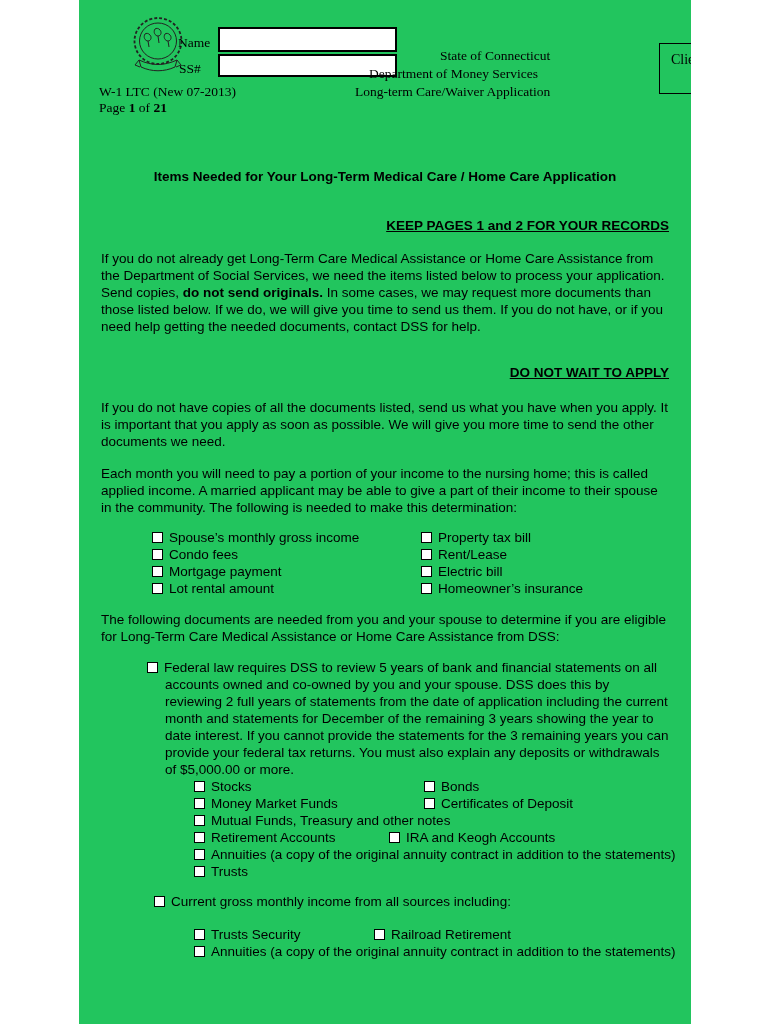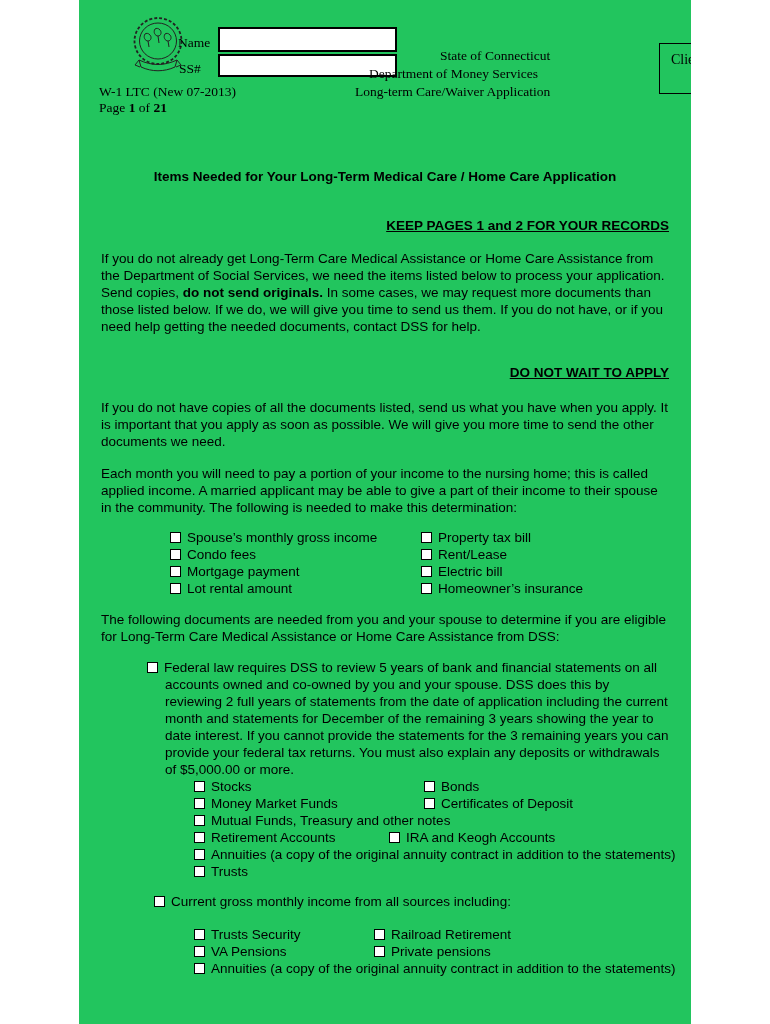--- a/index.html
+++ b/index.html
@@ -70,21 +70,21 @@
     cursor: pointer;
   }
 
   .chklist { }
   .det-list { margin-top: 13px; }
   .fin-list { margin-top: 0; }
   .src-list { margin-top: 16px; }
   .chkrow { position: relative; height: 17px; line-height: 17px; white-space: nowrap; }
   .chkrow .cell { display: inline-block; }
   .chkrow .right { position: absolute; top: 0; }
-  .det-list .left  { margin-left: 46px; padding-left: 23px; }
+  .det-list .left  { margin-left: 28px; padding-left: 23px; }
   .det-list .right { left: 320px; }
   .fin-list .left  { margin-left: 93px; }
   .fin-list .right { left: 323px; }
   .fin-list .right.narrow { left: 288px; }
   .src-list .left  { margin-left: 93px; }
   .src-list .right { left: 273px; }
 
   .hang-item { margin-top: 14px; margin-left: 46px; padding-left: 18px; text-indent: -18px; }
   .current-item { margin-top: 13px; margin-left: 53px; }
 </style>
@@ -188,22 +188,18 @@
     </div>
 
     <div class="current-item"><span class="checkbox"></span><span>Current gross monthly income from all sources including:</span></div>
 
     <div class="chklist src-list">
       <div class="chkrow">
         <span class="cell left"><span class="checkbox"></span><span>Trusts Security</span></span>
         <span class="cell right"><span class="checkbox"></span><span>Railroad Retirement</span></span>
       </div>
       <div class="chkrow">
-        <span class="cell left"><span class="checkbox"></span><span>VA Pensions</span></span>
-        <span class="cell right"><span class="checkbox"></span><span>Private pensions</span></span>
-      </div>
-      <div class="chkrow">
         <span class="cell left"><span class="checkbox"></span><span>Annuities (a copy of the original annuity contract in addition to the statements)</span></span>
       </div>
     </div>
 
   </div>
 </div>
 
 </body></html>

